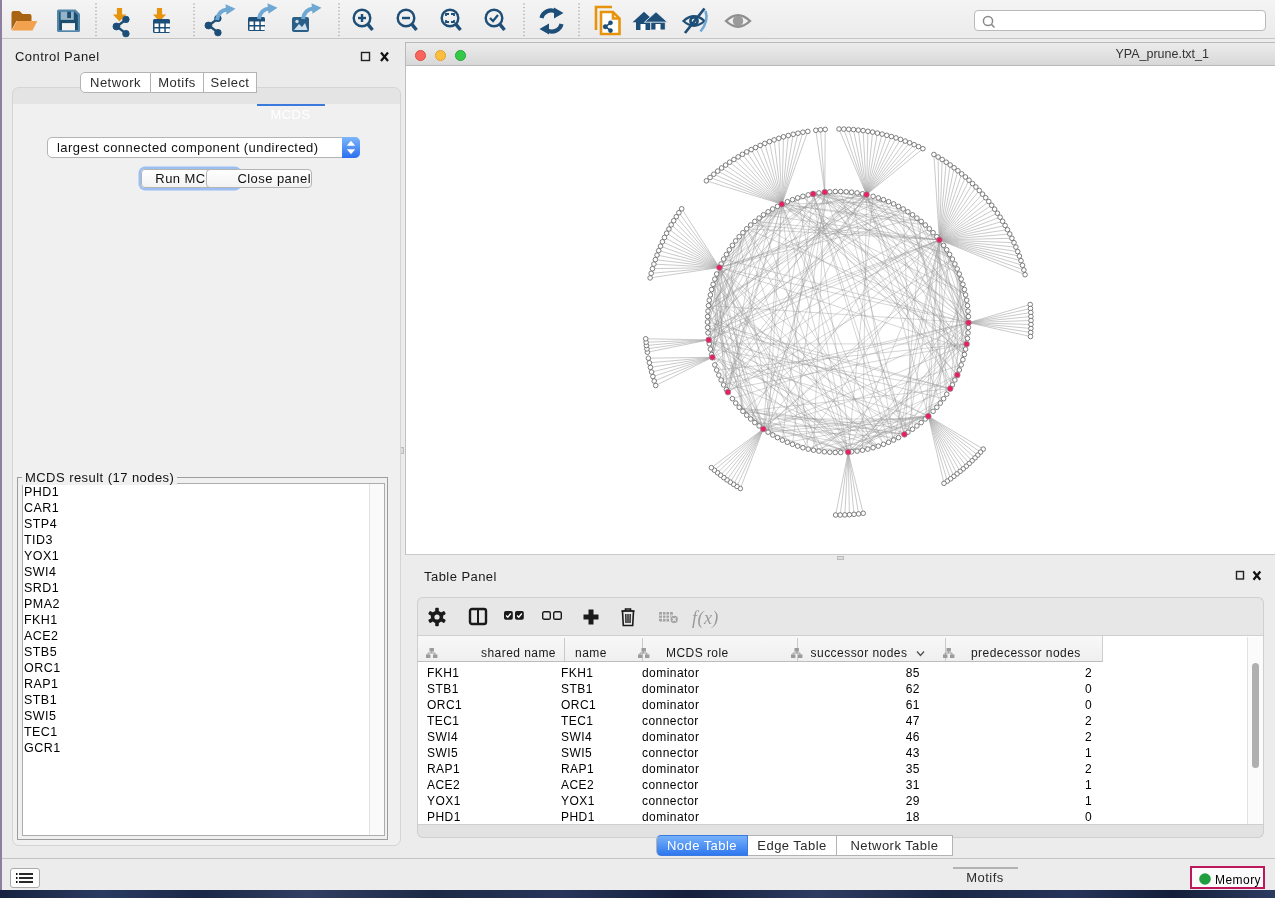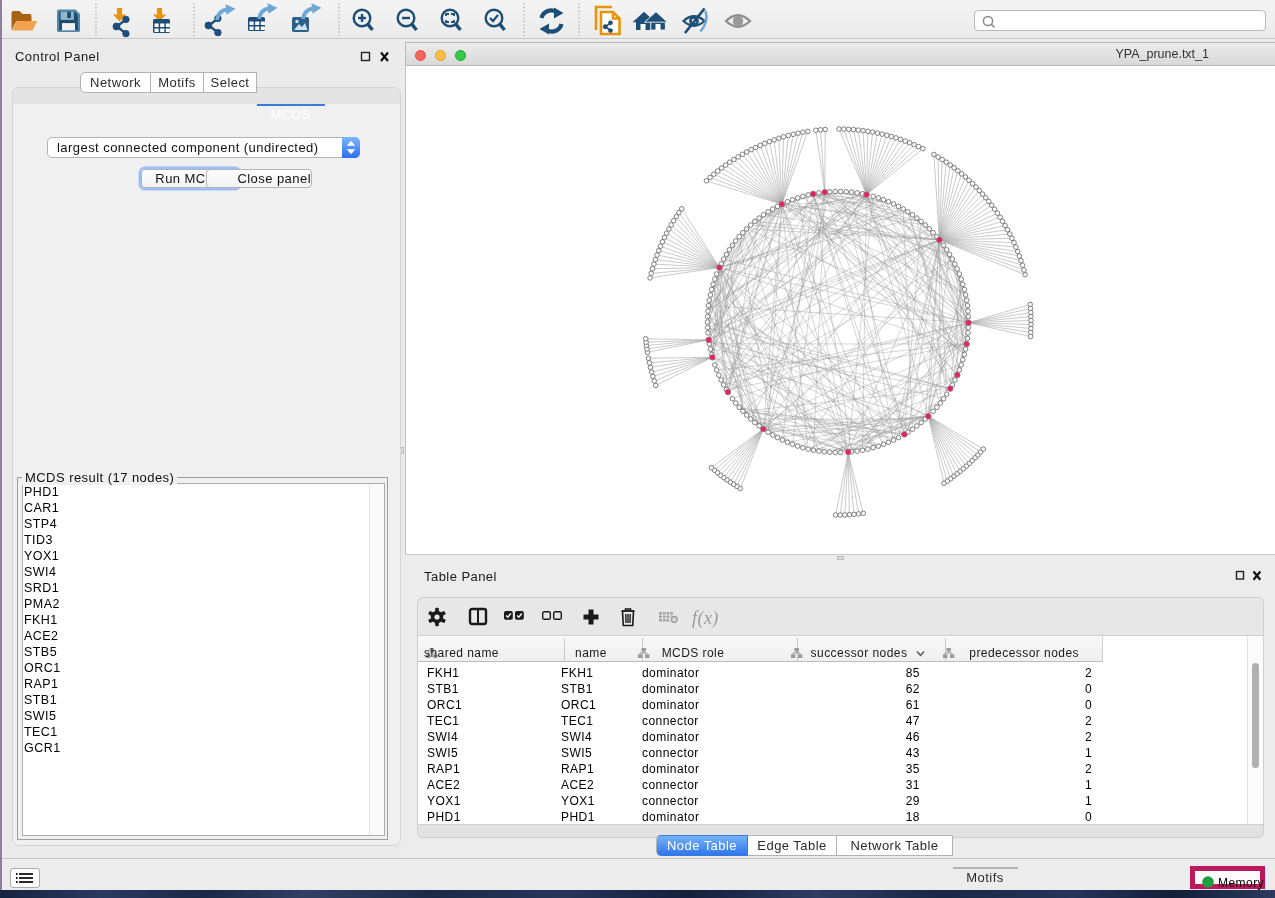--- a/index.html
+++ b/index.html
@@ -1054,33 +1054,33 @@
   <div class="abs" id="tband"></div>
   <div class="abs" id="thead">
     <svg class="abs" style="left:8px;top:12px" width="12" height="11">
         <g fill="#9b9b9b">
           <rect x="3.5" y="0" width="4.4" height="3.6"></rect>
           <rect x="0" y="6.4" width="4.4" height="3.6"></rect>
           <rect x="7" y="6.4" width="4.4" height="3.6"></rect>
           <path d="M5.5 3.6 L5.5 5 L2 5 L2 6.4 M5.5 5 L9 5 L9 6.4" stroke="#9b9b9b" fill="none" stroke-width="1"></path>
         </g>
       </svg>
-    <span style="left:6px;width:122px;text-align:left">shared name</span>
+    <span style="left:16px;width:122px;text-align:right">shared name</span>
     <div class="cdiv" style="left:146px"></div>
     <span style="left:134px;width:78px;text-align:center">name</span>
     <div class="cdiv" style="left:224px"></div>
     <svg class="abs" style="left:220px;top:12px" width="12" height="11">
         <g fill="#9b9b9b">
           <rect x="3.5" y="0" width="4.4" height="3.6"></rect>
           <rect x="0" y="6.4" width="4.4" height="3.6"></rect>
           <rect x="7" y="6.4" width="4.4" height="3.6"></rect>
           <path d="M5.5 3.6 L5.5 5 L2 5 L2 6.4 M5.5 5 L9 5 L9 6.4" stroke="#9b9b9b" fill="none" stroke-width="1"></path>
         </g>
       </svg>
-    <span style="left:220px;width:110px;text-align:center">MCDS role</span>
+    <span style="left:248px;width:110px;">MCDS role</span>
     <div class="cdiv" style="left:379px"></div>
     <svg class="abs" style="left:373px;top:12px" width="12" height="11">
         <g fill="#9b9b9b">
           <rect x="3.5" y="0" width="4.4" height="3.6"></rect>
           <rect x="0" y="6.4" width="4.4" height="3.6"></rect>
           <rect x="7" y="6.4" width="4.4" height="3.6"></rect>
           <path d="M5.5 3.6 L5.5 5 L2 5 L2 6.4 M5.5 5 L9 5 L9 6.4" stroke="#9b9b9b" fill="none" stroke-width="1"></path>
         </g>
       </svg>
     <span style="left:385px;width:112px;text-align:center">successor nodes</span>
@@ -1089,21 +1089,21 @@
       </svg>
     <div class="cdiv" style="left:527px"></div>
     <svg class="abs" style="left:525px;top:12px" width="12" height="11">
         <g fill="#9b9b9b">
           <rect x="3.5" y="0" width="4.4" height="3.6"></rect>
           <rect x="0" y="6.4" width="4.4" height="3.6"></rect>
           <rect x="7" y="6.4" width="4.4" height="3.6"></rect>
           <path d="M5.5 3.6 L5.5 5 L2 5 L2 6.4 M5.5 5 L9 5 L9 6.4" stroke="#9b9b9b" fill="none" stroke-width="1"></path>
         </g>
       </svg>
-    <span style="left:527px;width:134px;text-align:right">predecessor nodes</span>
+    <span style="left:553px;width:134px;text-align:left">predecessor nodes</span>
   </div>
 <div class="trow" style="top:103px">
       <span style="left:10px">FKH1</span>
       <span style="left:144px">FKH1</span>
       <span style="left:225px">dominator</span>
       <span class="num" style="left:367px;width:136px">85</span>
       <span class="num" style="left:515px;width:160px">2</span>
     </div>
 <div class="trow" style="top:119px">
       <span style="left:10px">STB1</span>
@@ -1183,20 +1183,20 @@
         <g stroke="#111" stroke-width="1.8">
       <line x1="8" y1="5" x2="22" y2="5"></line>
           <line x1="8" y1="9" x2="22" y2="9"></line>
           <line x1="8" y1="13" x2="22" y2="13"></line>
       <line x1="5" y1="5" x2="6.5" y2="5"></line>
           <line x1="5" y1="9" x2="6.5" y2="9"></line>
           <line x1="5" y1="13" x2="6.5" y2="13"></line>
     </g>
       </svg>
   </div>
-  <div class="abs" style="left:1190px;top:7px;width:75px;height:23px;background:#fbfbfb;border:5px solid #be185d">
+  <div class="abs" style="left:1190px;top:7px;width:75px;height:23px;background:#fbfbfb;border:2px solid #be185d">
     <svg class="abs" style="left:7px;top:5px" width="13" height="13">
         <circle cx="6" cy="6" r="5.8" fill="#1e9e3e"></circle>
       </svg>
     <span class="abs" style="left:23px;top:5px;font-size:12px;color:#000">Memory</span>
   </div>
 </div>
 <div class="abs" id="wallL"></div>
 <div class="abs" id="wallB"></div>
 </body></html>

